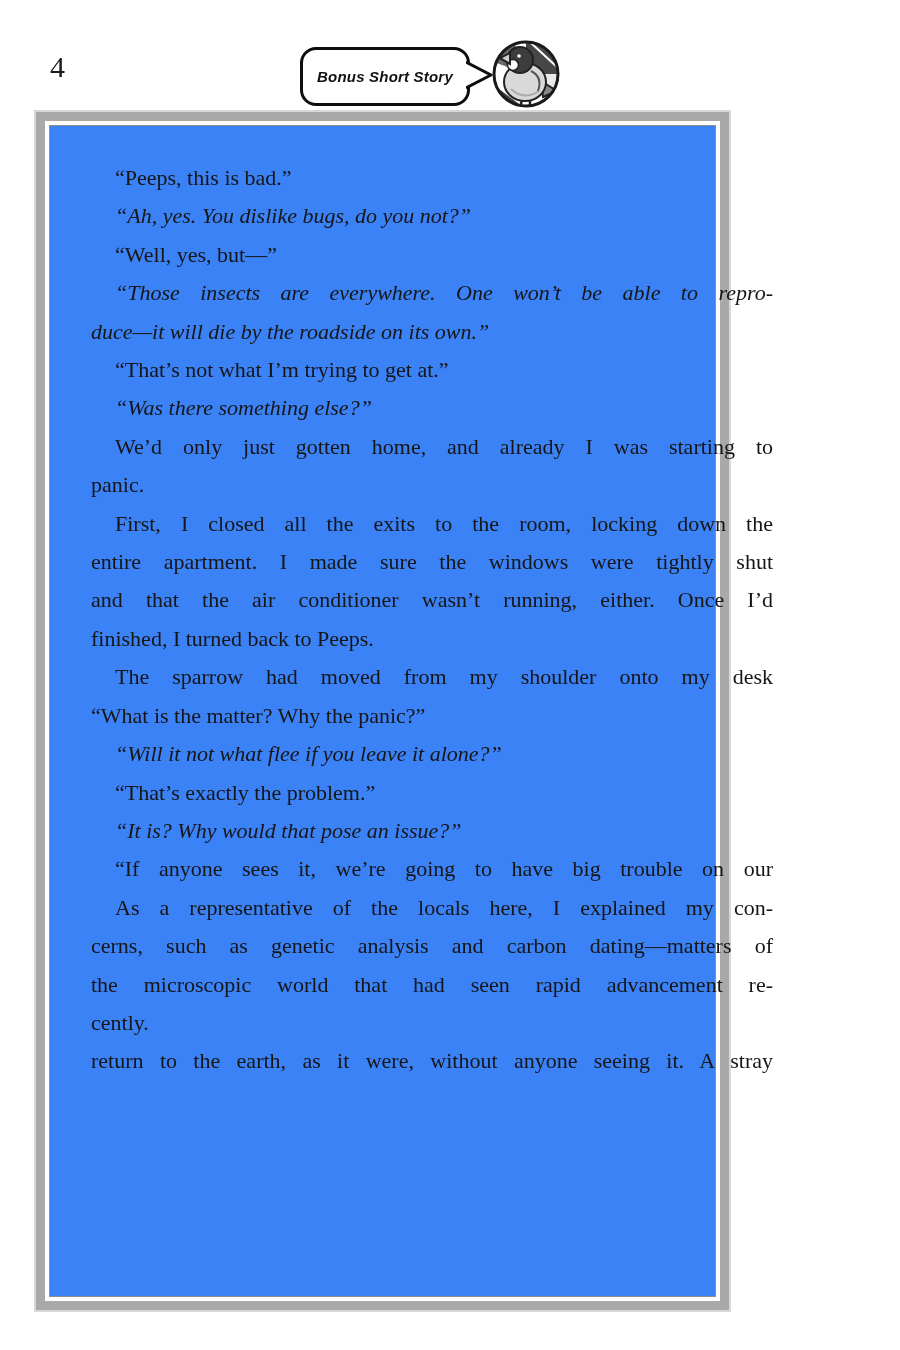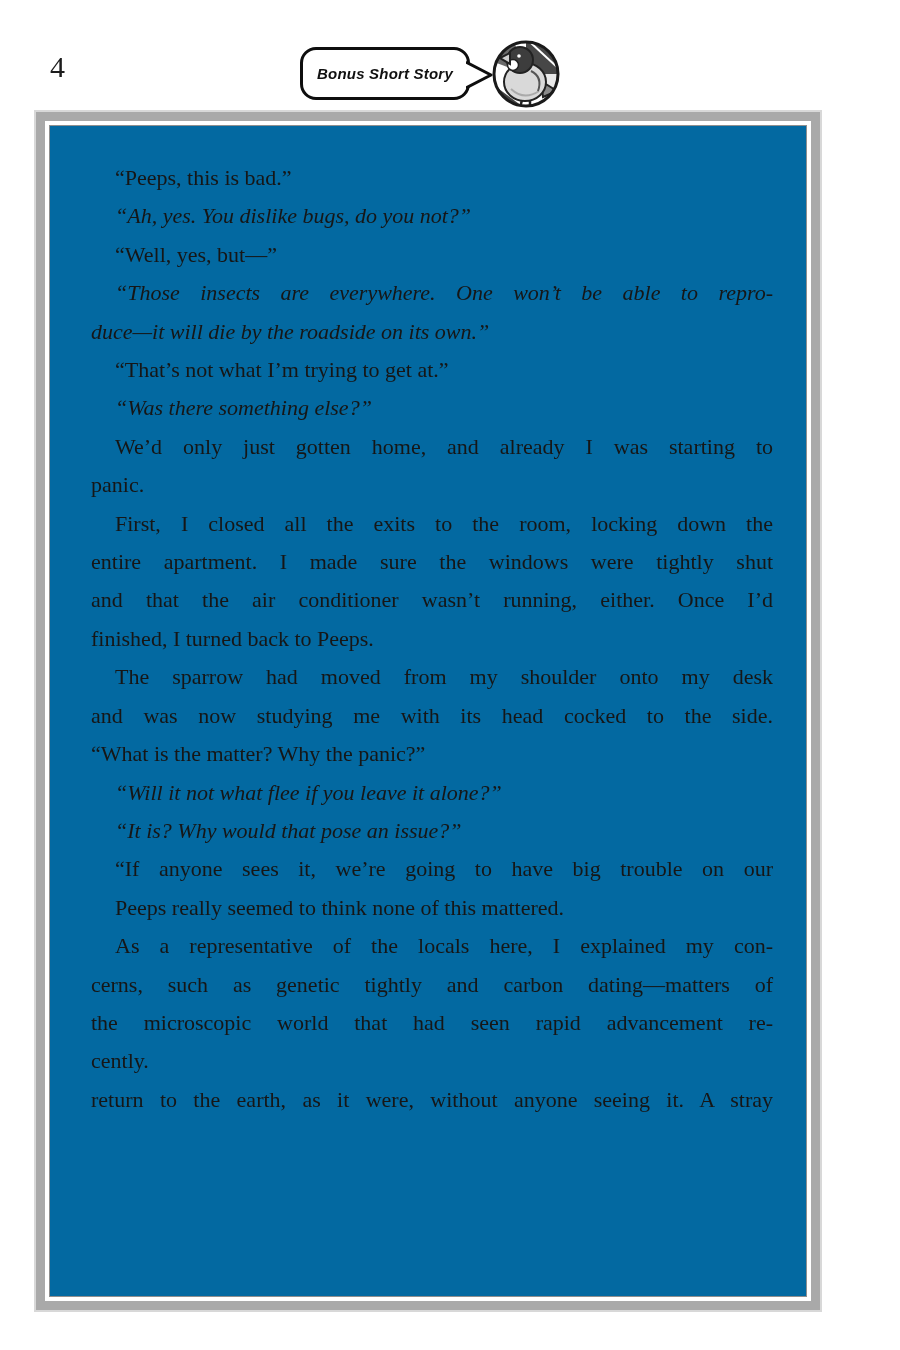--- a/index.html
+++ b/index.html
@@ -5,34 +5,34 @@
   html,body{margin:0;padding:0;}
   body{
     width:900px;height:1350px;position:relative;background:#ffffff;
     font-family:"Liberation Serif", serif;color:#1a1a1a;overflow:hidden;
   }
   
   .page-number{
     position:absolute;left:50px;top:50px;font-size:30px;line-height:34px;color:#1c1c1c;
   }
   .bubble{
-    position:absolute;left:300px;top:47px;width:170px;height:53px;box-sizing:border-box;
+    position:absolute;left:300px;top:47px;width:170px;height:59px;box-sizing:border-box;
     background:#ffffff;border:3px solid #0e0e0e;border-radius:16px;
     display:flex;align-items:center;justify-content:center;z-index:2;
   }
   .bubble-label{
     font-family:"Liberation Sans", sans-serif;font-weight:bold;font-style:italic;
     font-size:15px;color:#111;letter-spacing:.2px;white-space:nowrap;
   }
   .bubble-tail{position:absolute;left:466px;top:59px;z-index:3;}
   .avatar{position:absolute;left:491px;top:39px;z-index:1;}
   
   .story-frame{
-    position:absolute;left:36px;top:112px;width:784px;height:1198px;box-sizing:border-box;
-    background:#0369a1;border:9px solid #a9a9a9;
+    position:absolute;left:36px;top:112px;width:693px;height:1198px;box-sizing:border-box;
+    background:#3b82f6;border:9px solid #a9a9a9;
     box-shadow:0 0 0 2px #d8d8d8, inset 0 0 0 4px #ffffff, inset 0 0 0 5px #8f8f8f;
   }
   .story-text{
     position:absolute;left:46px;top:38px;width:682px;
   }
   .line{
     font-size:22px;line-height:38.4px;color:#161616;text-align:left;
   }
   .line.justify{text-align:justify;text-align-last:justify;}
   .line.indent{text-indent:24px;}
@@ -88,25 +88,24 @@
       <div class="line italic">duce—it will die by the roadside on its own.”</div>
       <div class="line indent">“That’s not what I’m trying to get at.”</div>
       <div class="line italic indent">“Was there something else?”</div>
       <div class="line indent justify">We’d only just gotten home, and already I was starting to</div>
       <div class="line">panic.</div>
       <div class="line indent justify">First, I closed all the exits to the room, locking down the</div>
       <div class="line justify">entire apartment. I made sure the windows were tightly shut</div>
       <div class="line justify">and that the air conditioner wasn’t running, either. Once I’d</div>
       <div class="line">finished, I turned back to Peeps.</div>
       <div class="line indent justify">The sparrow had moved from my shoulder onto my desk</div>
-      <div class="line justify">and was now studying me with its head cocked to the side.</div>
       <div class="line">“What is the matter? Why the panic?”</div>
       <div class="line italic indent">“Will it not what flee if you leave it alone?”</div>
+      <div class="line indent">“That’s exactly the problem.”</div>
       <div class="line italic indent">“It is? Why would that pose an issue?”</div>
       <div class="line indent justify">“If anyone sees it, we’re going to have big trouble on our</div>
-      <div class="line indent">Peeps really seemed to think none of this mattered.</div>
       <div class="line indent justify">As a representative of the locals here, I explained my con-</div>
-      <div class="line justify">cerns, such as genetic tightly and carbon dating—matters of</div>
+      <div class="line justify">cerns, such as genetic analysis and carbon dating—matters of</div>
       <div class="line justify">the microscopic world that had seen rapid advancement re-</div>
       <div class="line">cently.</div>
       <div class="line justify">return to the earth, as it were, without anyone seeing it. A stray</div>
     </div>
 </div>
 
 </body></html>

